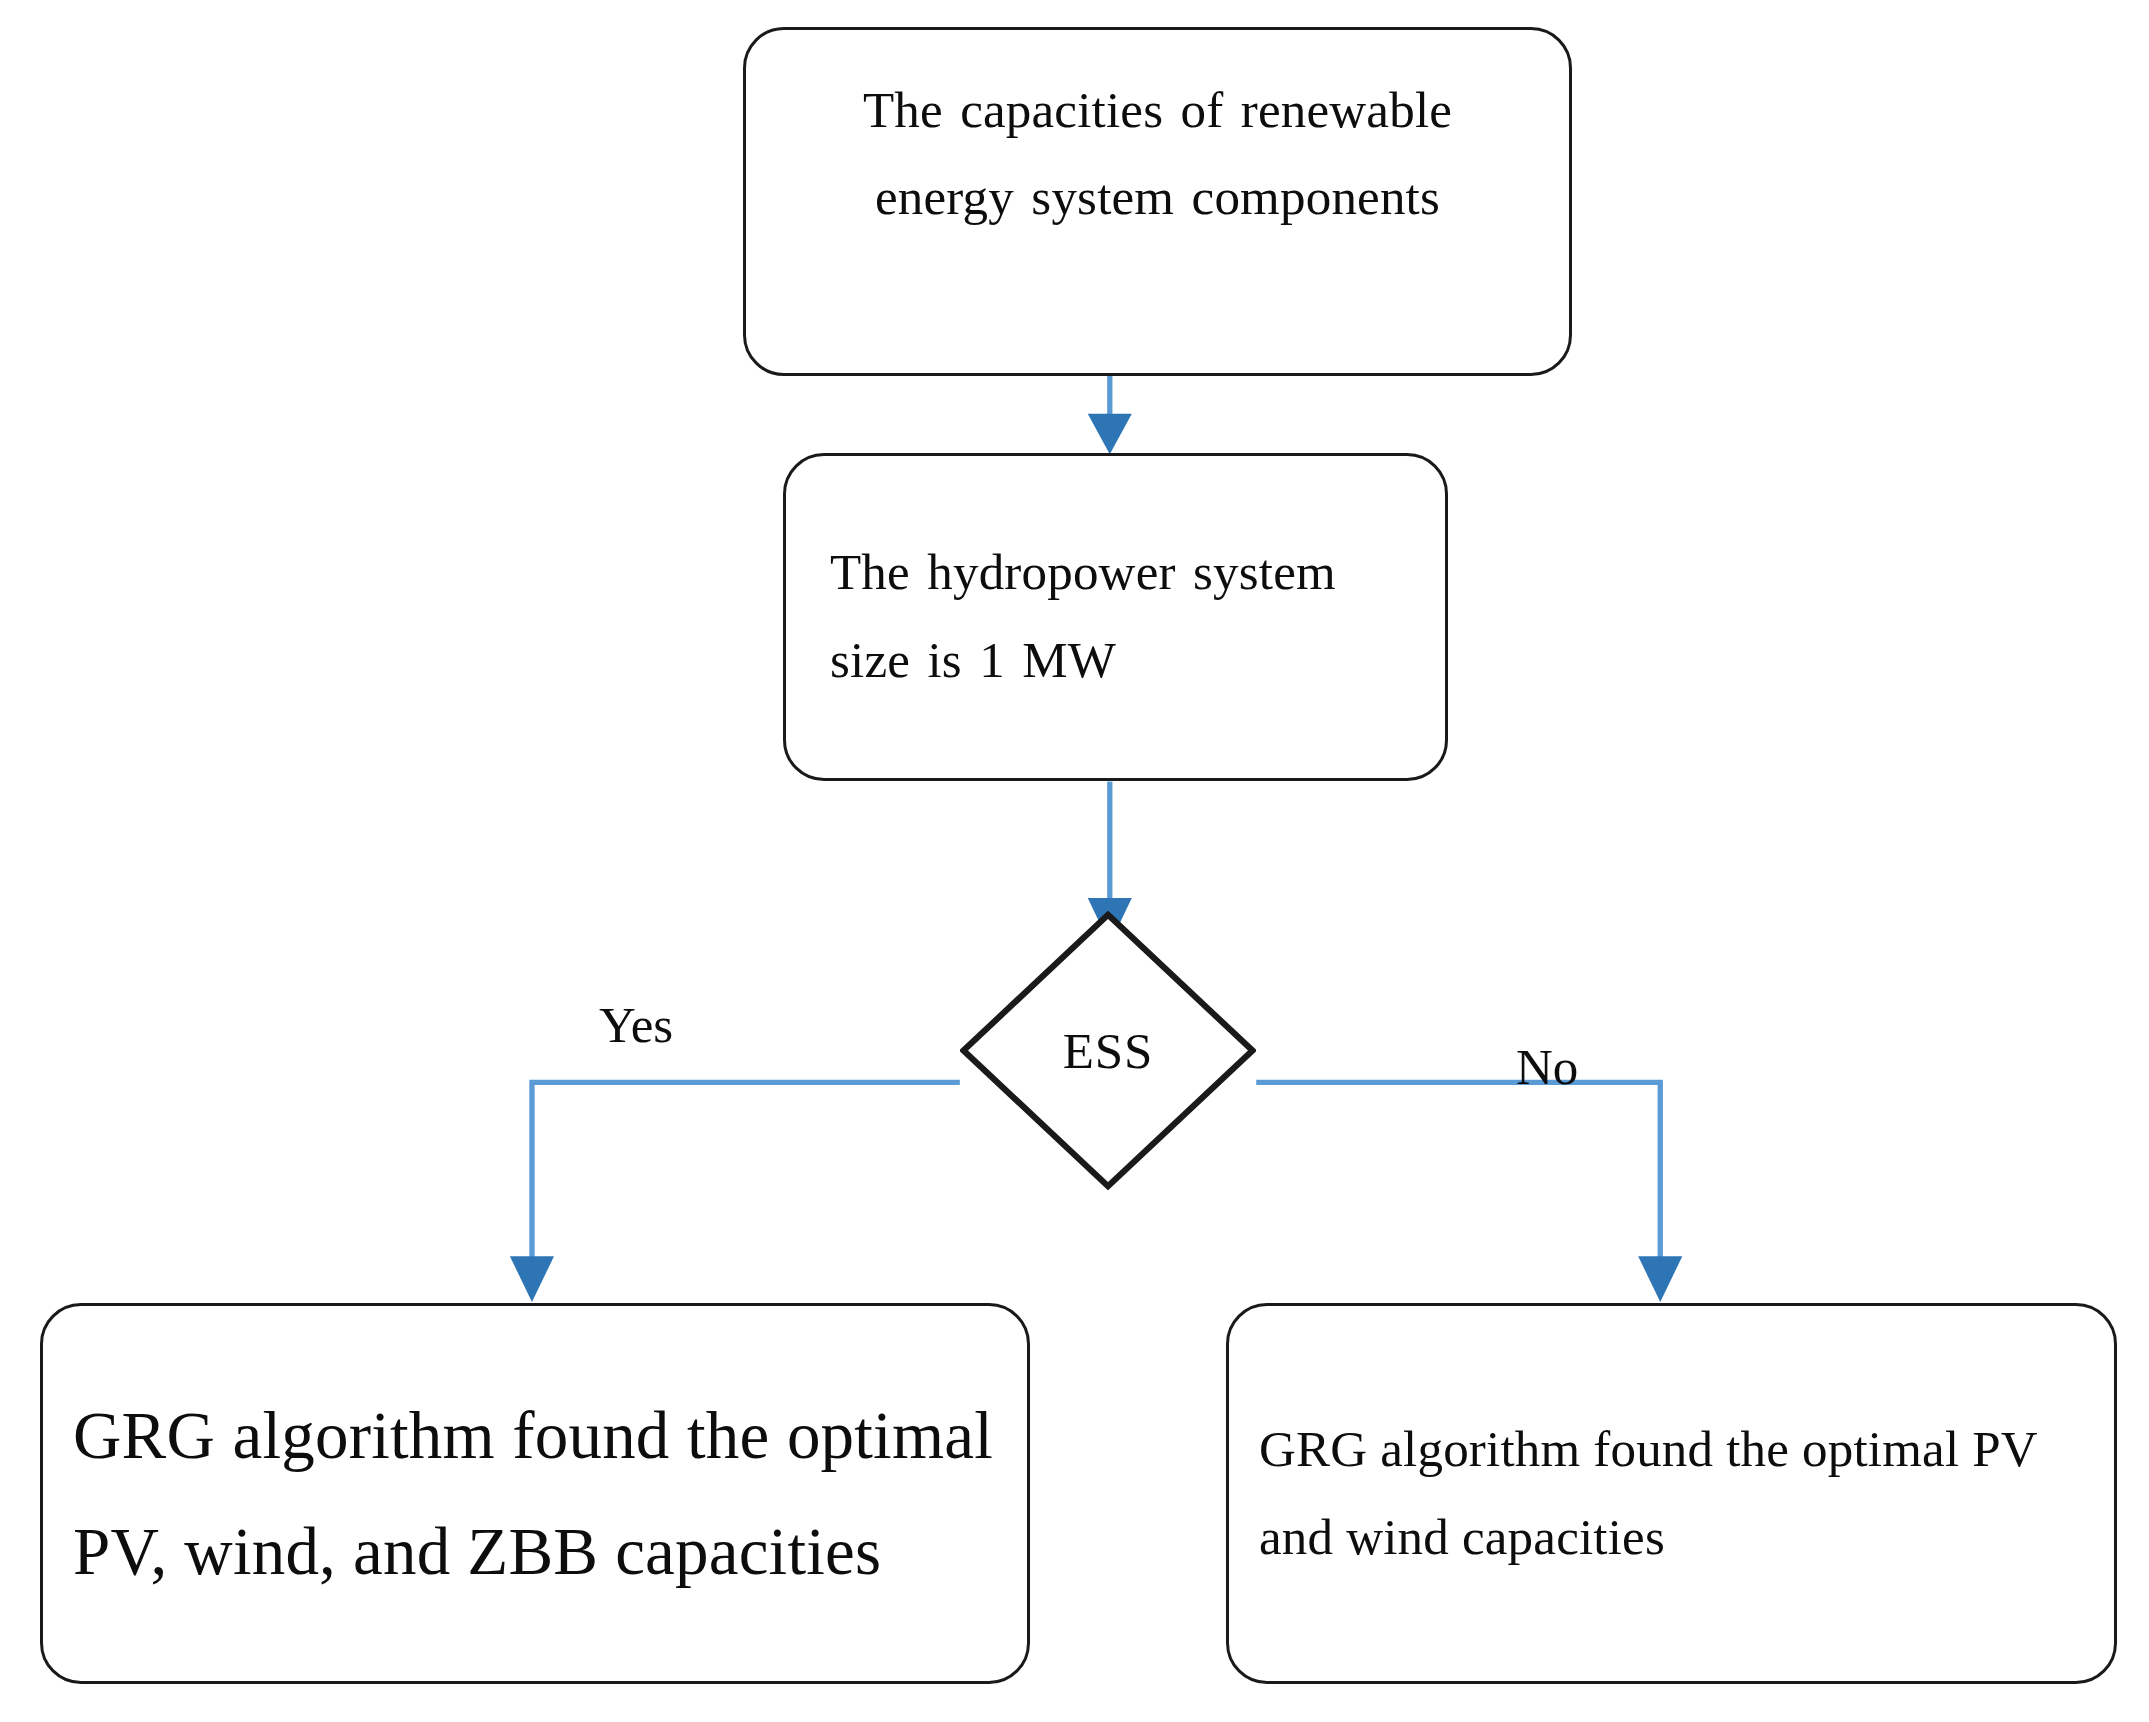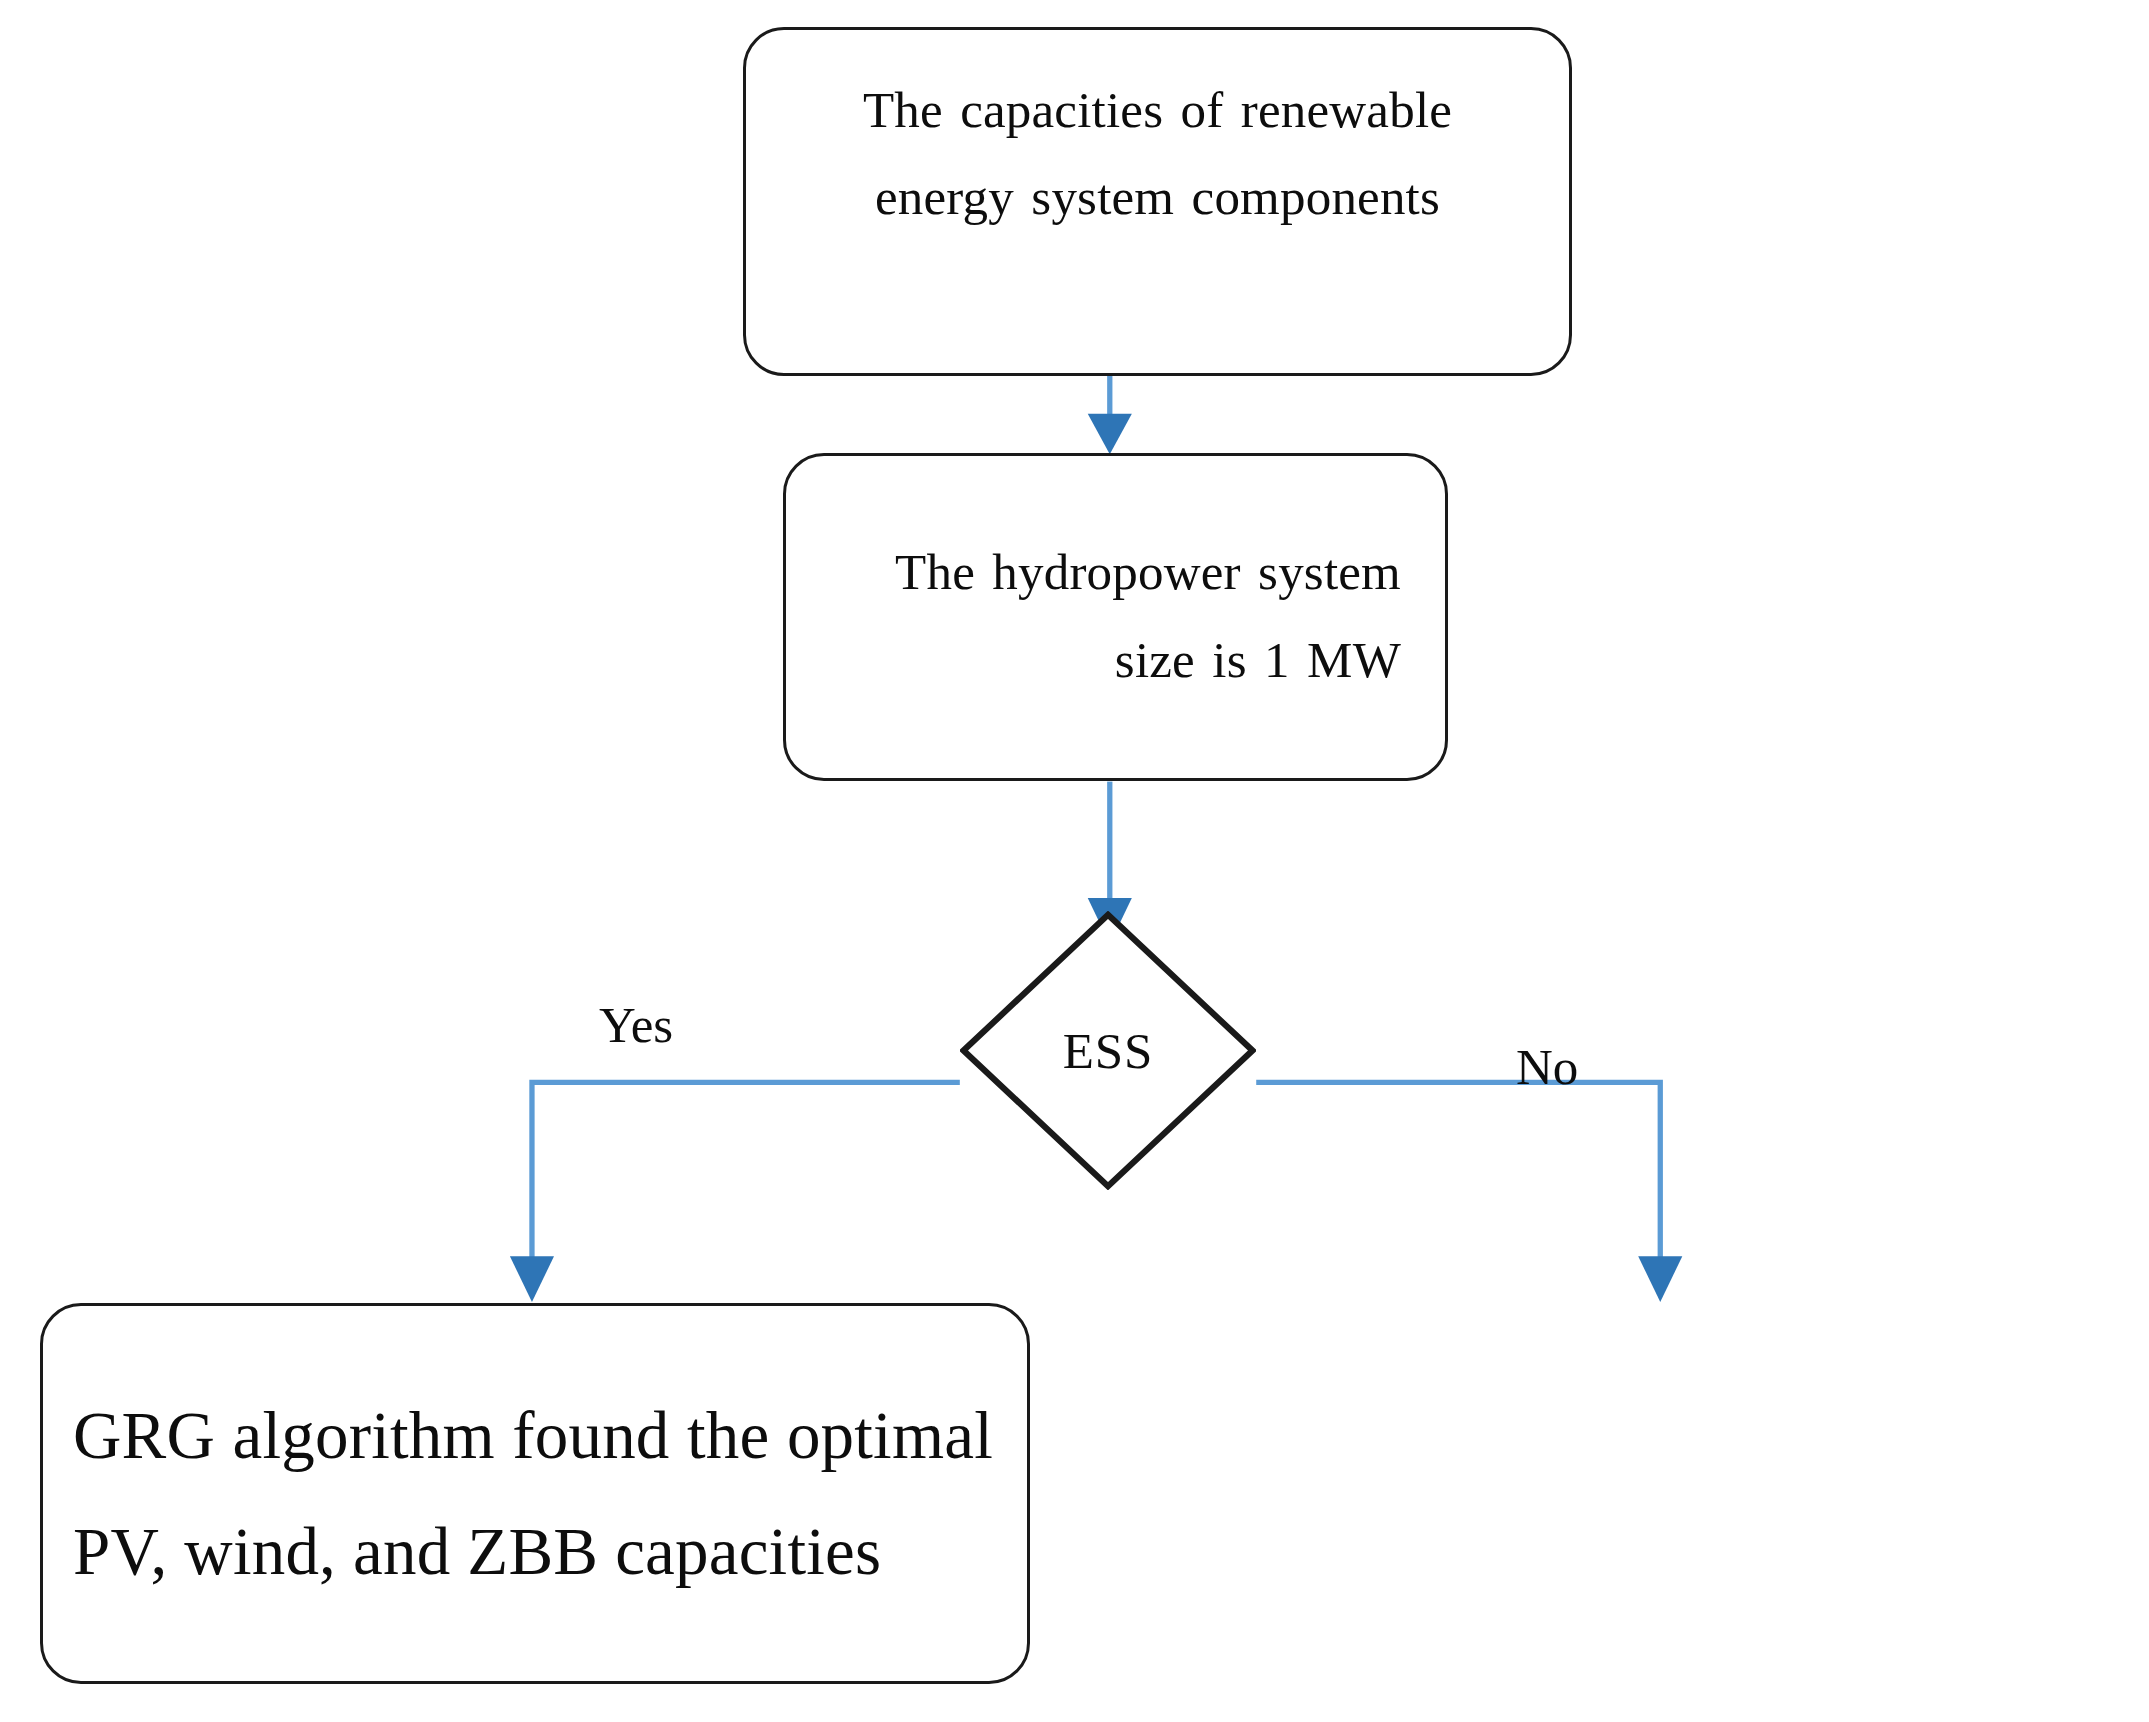--- a/index.html
+++ b/index.html
@@ -56,21 +56,21 @@
   #box-hydropower {
     left: 783px;
     top: 453px;
     width: 665px;
     height: 328px;
     align-items: center;
     justify-content: center;
   }
   #box-hydropower .node-text {
     font-size: 51px;
-    text-align: right;
+    text-align: left;
     padding: 0 44px;
     word-spacing: 4.4px;
   }
 
   
   #box-outcome-ess {
     left: 40px;
     top: 1303px;
     width: 990px;
     height: 381px;
@@ -189,15 +189,18 @@
   </div>
 
   <div class="branch-label" id="label-yes">Yes</div>
 
   <div class="branch-label" id="label-no">No</div>
 
   <div class="node-box" id="box-outcome-ess">
     <div class="node-text">GRG algorithm found the optimal PV, wind, and ZBB capacities</div>
   </div>
 
+  <div class="node-box" id="box-outcome-no-ess">
+    <div class="node-text">GRG algorithm found the optimal PV and wind capacities</div>
+  </div>
 
 </div>
 
 
 </body></html>

